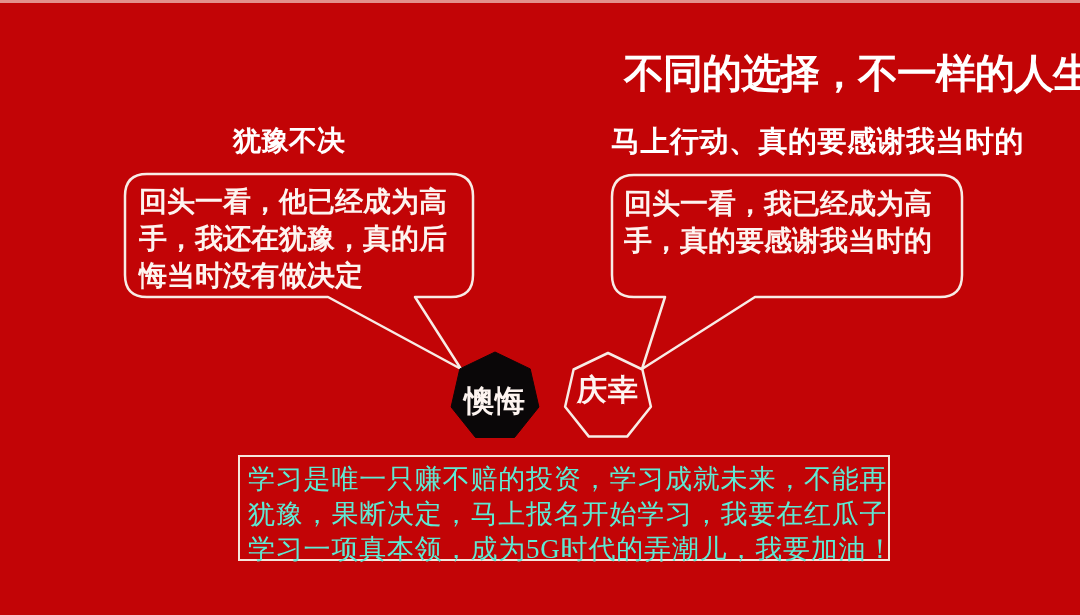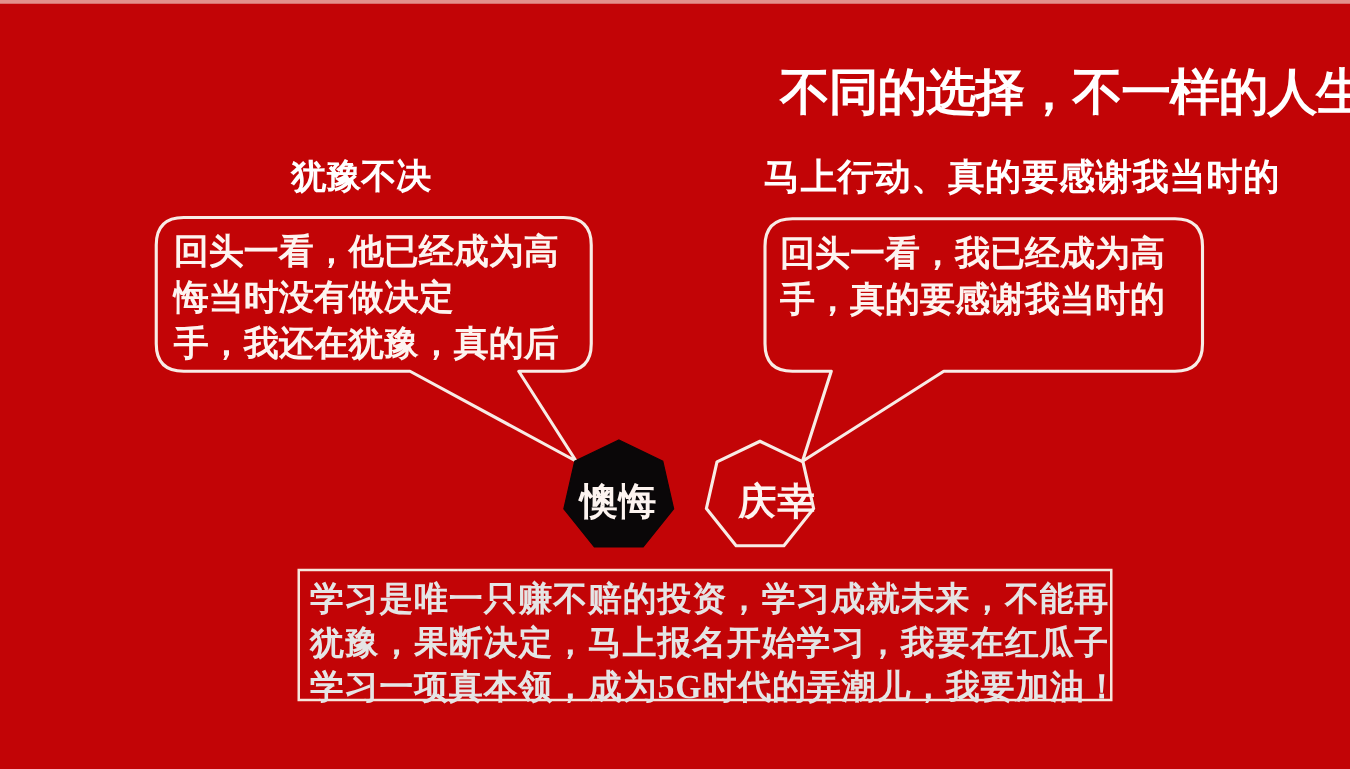--- a/index.html
+++ b/index.html
@@ -29,25 +29,25 @@
     line-height:37px;white-space:nowrap;
   }
   .bubble-text.left{left:139px;top:183px;}
   .bubble-text.right{left:624px;top:185px;}
   .bubble-text span{display:block;}
   .tag{
     position:absolute;width:90px;text-align:center;color:#fdf4f0;
     font-weight:bold;font-size:30px;letter-spacing:1px;white-space:nowrap;
   }
   .tag.regret{left:450px;top:381px;}
-  .tag.fortunate{left:563px;top:381px;text-align:right;}
+  .tag.fortunate{left:563px;top:370px;}
   .bottom-box{
     position:absolute;left:238px;top:455px;width:652px;height:106px;
     border:2px solid #f6e6dc;box-sizing:border-box;
-    color:#e5e5e5;font-weight:bold;font-size:27px;line-height:35px;
+    color:#5eead4;font-weight:normal;font-size:27px;line-height:35px;
     padding:5px 0 0 8px;letter-spacing:.8px;white-space:nowrap;
   }
   .bottom-box span{display:block;}
 </style>
 </head>
 <body>
 
 <div class="top-strip"></div>
 
 <div class="title">不同的选择，不一样的人生</div>
@@ -61,22 +61,22 @@
 
   <path d="M634,175 H940 Q962,175 962,197 V275 Q962,297 940,297 H755 L642,369 L665,297 H634 Q612,297 612,275 V197 Q612,175 634,175 Z" fill="none" stroke="#f8ece6" stroke-width="2.5" stroke-linejoin="round"></path>
 
   <polygon points="495,352 459.8,368.9 451.1,407 475.5,437.5 514.5,437.5 538.9,407 530.2,368.9" fill="#0a0708" stroke="#0a0708" stroke-width="1"></polygon>
 
   <polygon points="608,353 573.6,369.5 565.1,406.8 588.9,436.6 627.1,436.6 650.9,406.8 642.4,369.5" fill="none" stroke="#f8ece6" stroke-width="2.5" stroke-linejoin="round"></polygon>
 </svg>
 
 <div class="bubble-text left">
   <span>回头一看，他已经成为高</span>
+  <span>手，我还在犹豫，真的后</span>
   <span>悔当时没有做决定</span>
-  <span>手，我还在犹豫，真的后</span>
 </div>
 
 <div class="bubble-text right">
   <span>回头一看，我已经成为高</span>
   <span>手，真的要感谢我当时的</span>
 </div>
 
 <div class="tag regret">懊悔</div>
 <div class="tag fortunate">庆幸</div>
 

